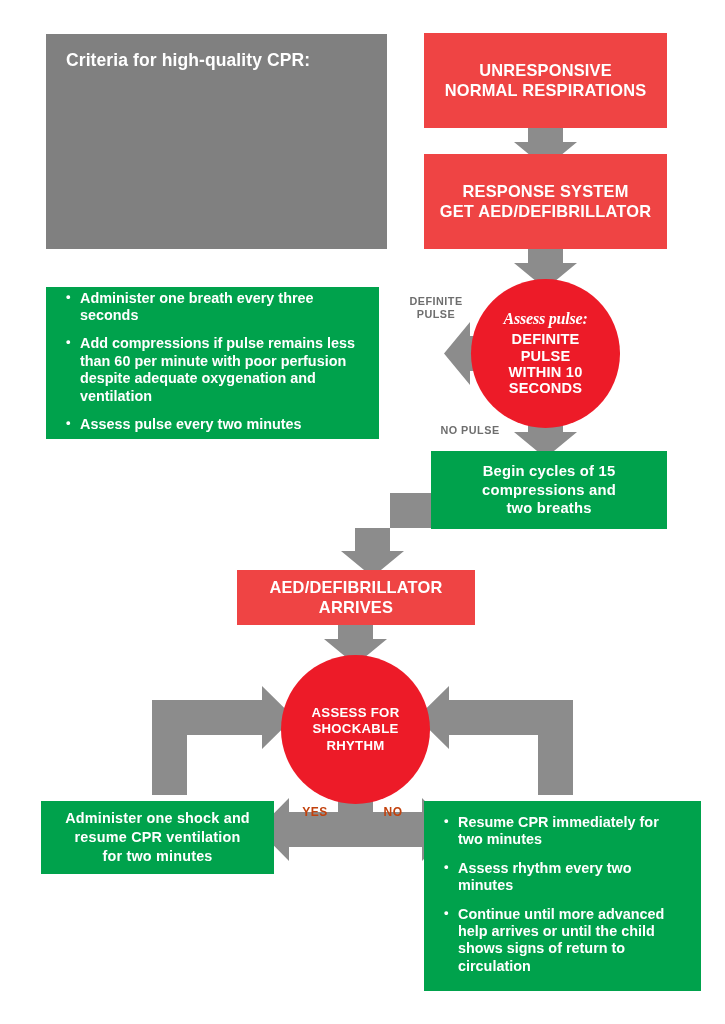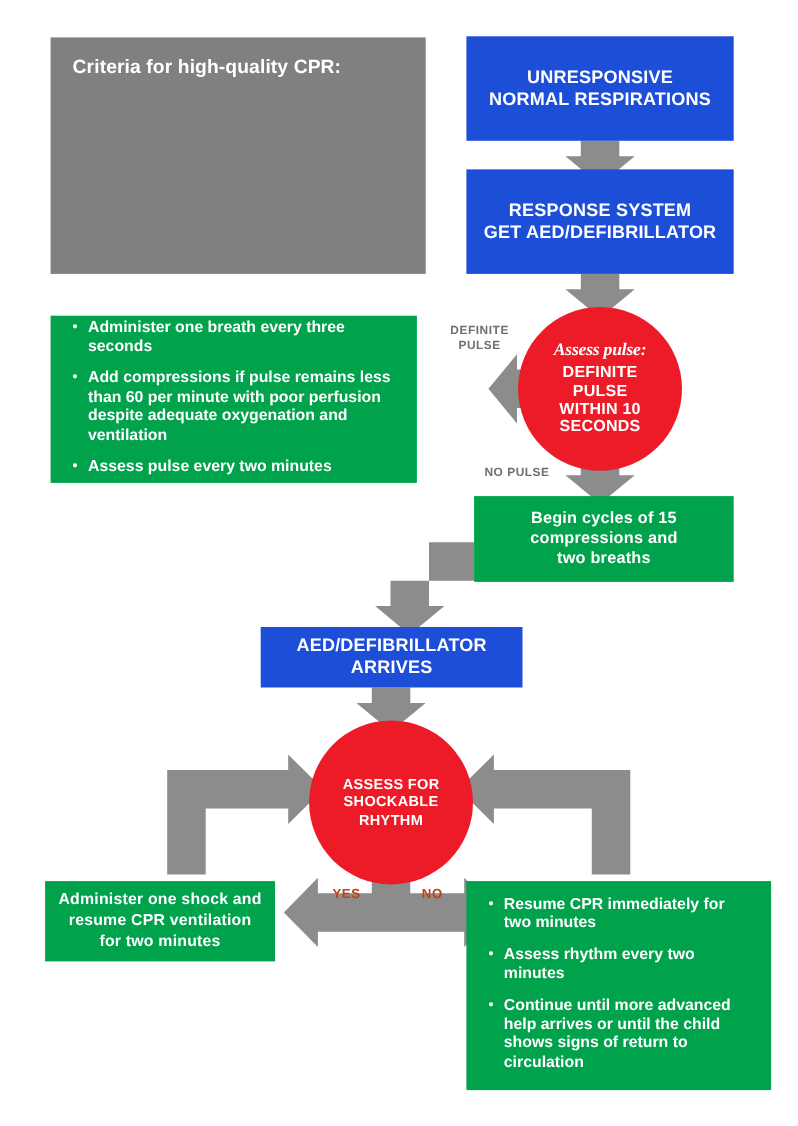--- a/index.html
+++ b/index.html
@@ -20,21 +20,21 @@
     overflow: hidden;
   }
   .node {
     position: absolute;
     box-sizing: border-box;
     color: #ffffff;
     display: flex;
     flex-direction: column;
     justify-content: center;
   }
-  .purple { background: #1d4ed8; }
+  .purple { background: #ef4444; }
   .green  { background: #00A24C; }
   .gray   { background: #808080; }
   .red    { background: #ED1B28; }
 
   .centered-text {
     text-align: center;
     font-weight: bold;
     line-height: 1.16;
     letter-spacing: 0.2px;
   }
@@ -217,21 +217,21 @@
   </div>
 
   <div class="circle red" id="node-assess-rhythm" style="left:281px; top:655px; width:149px; height:149px;">
     <div id="assess-rhythm-body">
       <div>ASSESS FOR</div>
       <div>SHOCKABLE</div>
       <div>RHYTHM</div>
     </div>
   </div>
 
-  <div class="node green centered-text" id="node-shock-yes" style="left:41px; top:801px; width:209px; height:73px; font-size:14.4px; line-height:1.3;">
+  <div class="node green centered-text" id="node-shock-yes" style="left:41px; top:801px; width:233px; height:73px; font-size:14.4px; line-height:1.3;">
     <div>Administer one shock and</div>
     <div>resume CPR ventilation</div>
     <div>for two minutes</div>
   </div>
 
   <div class="node green green-bullets" id="node-shock-no" style="left:424px; top:801px; width:277px; height:190px;">
     <ul class="bullets">
       <li>Resume CPR immediately for two minutes</li>
       <li>Assess rhythm every two minutes</li>
       <li>Continue until more advanced help arrives or until the child shows signs of return to circulation</li>

